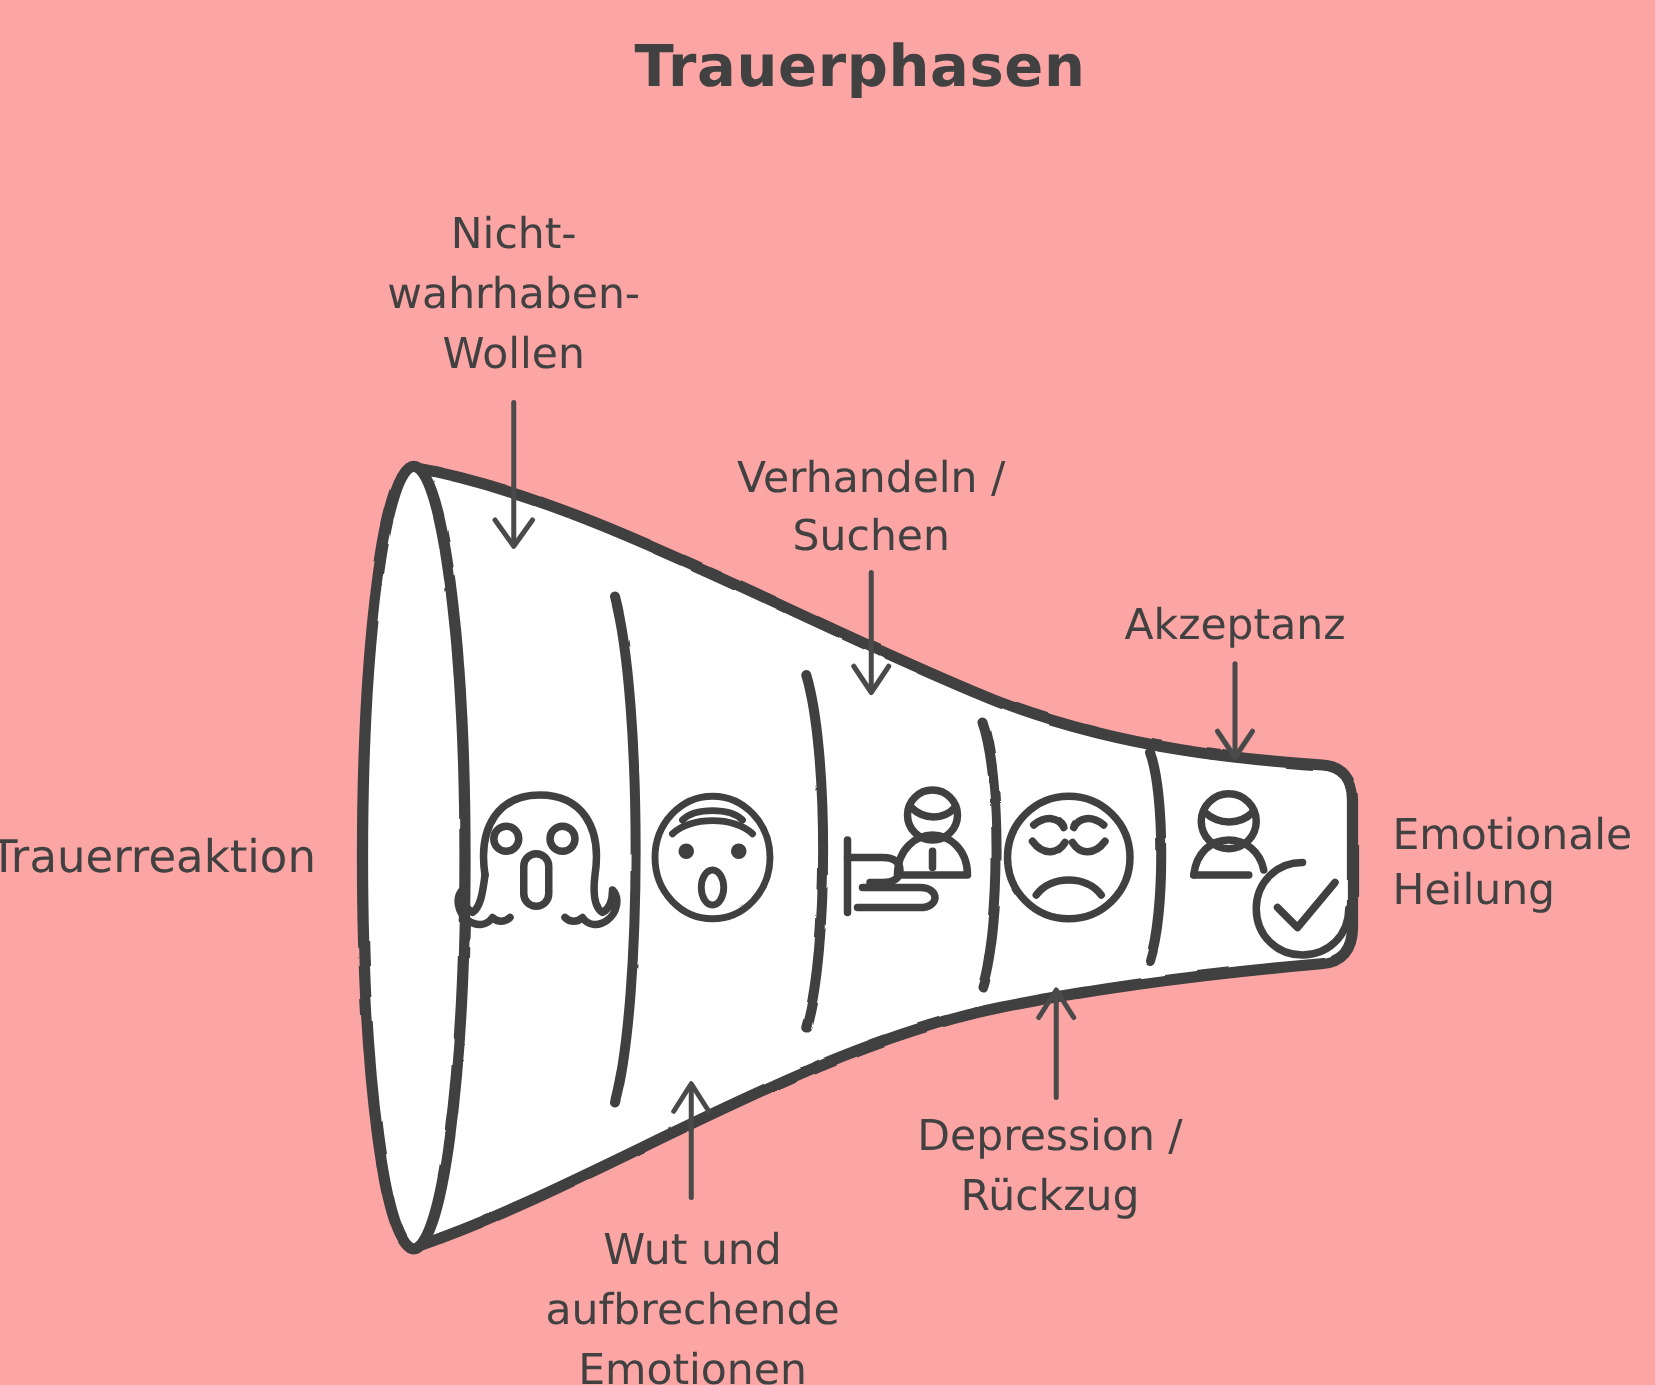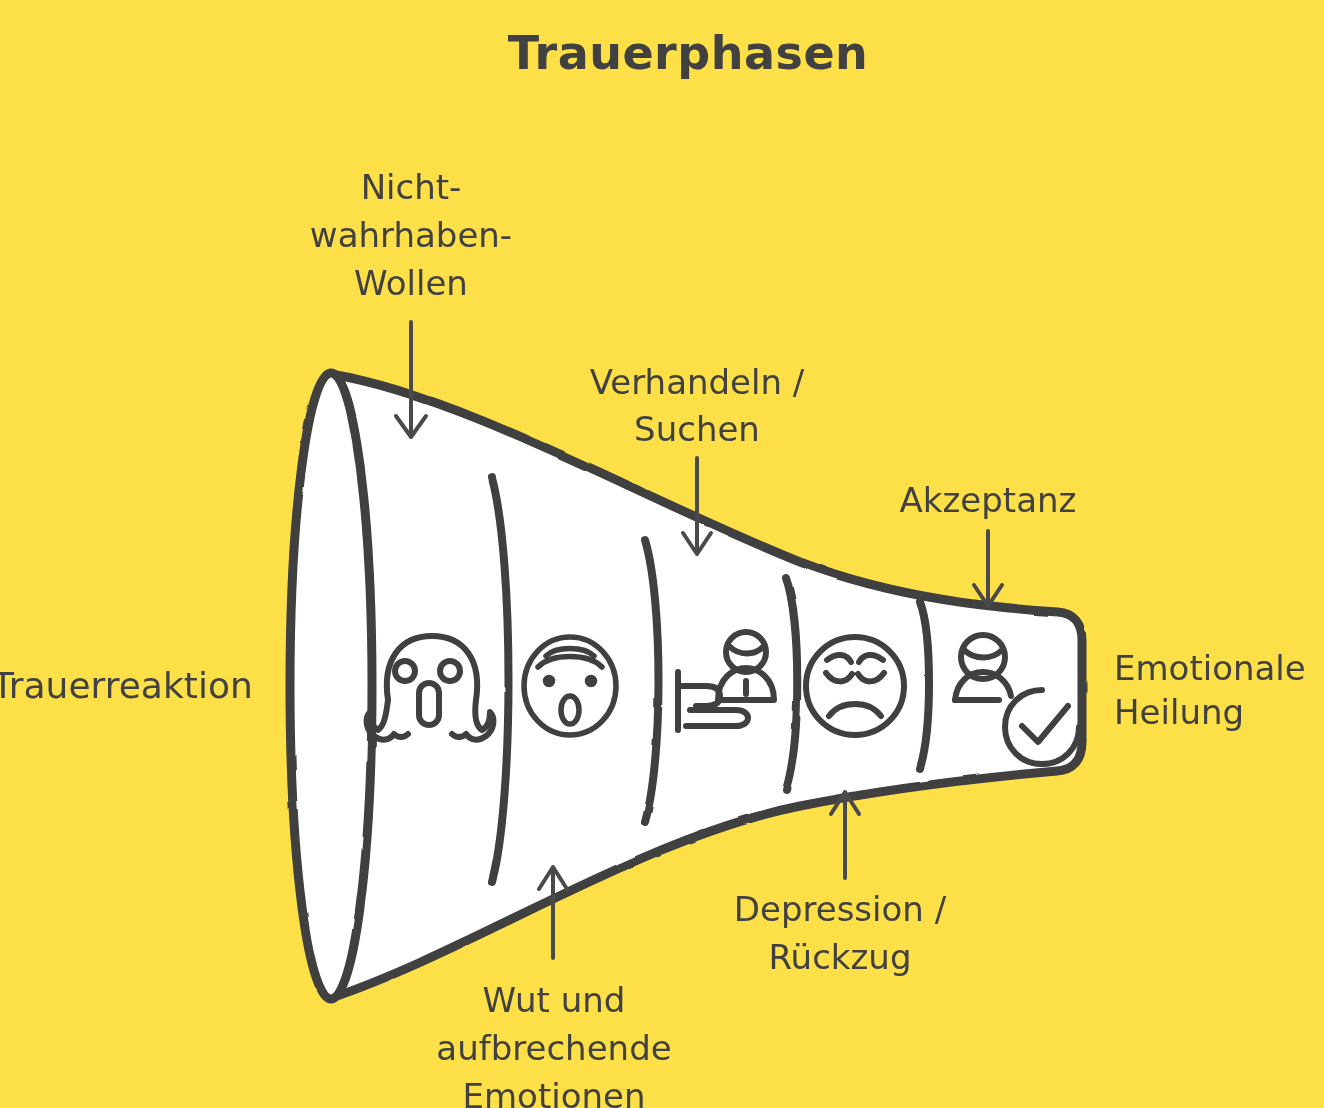--- a/index.html
+++ b/index.html
@@ -12,21 +12,21 @@
     width: 1324px;
     height: 1108px;
     overflow: hidden;
     font-family: "DejaVu Sans", sans-serif;
     color: #3d3d3d;
   }
   #stage {
     position: relative;
     width: 1324px;
     height: 1108px;
-    background: #fde047;
+    background: #fca5a5;
   }
   svg#figure {
     position: absolute;
     left: 0;
     top: 0;
     width: 1324px;
     height: 1108px;
     display: block;
   }
   .hand-title {

